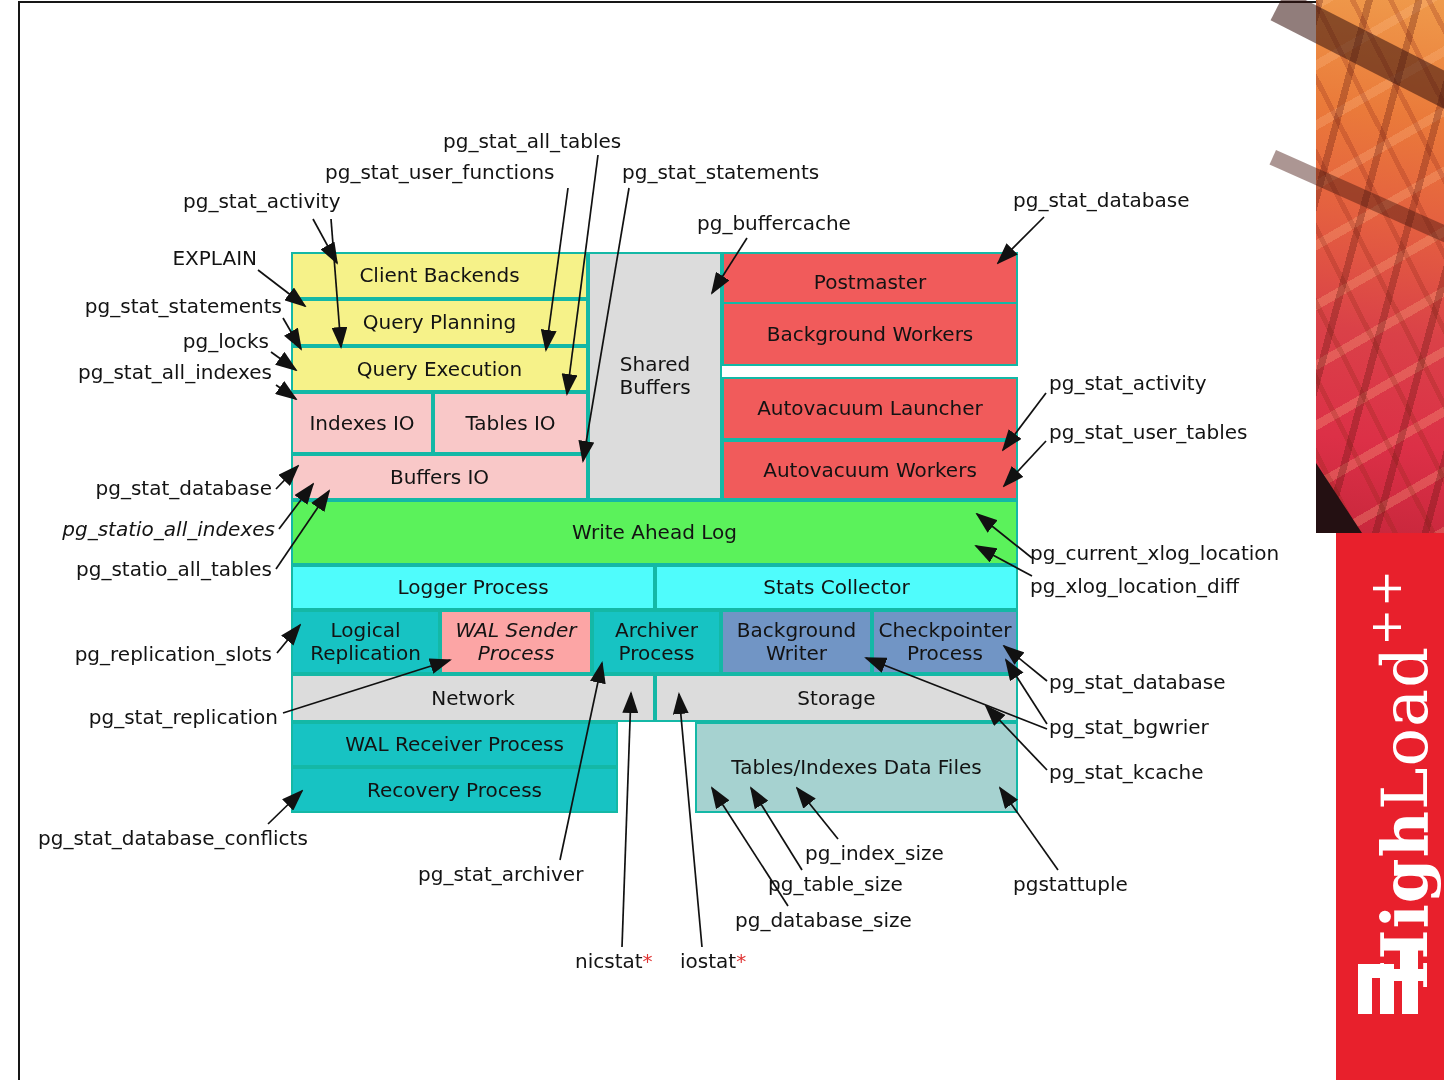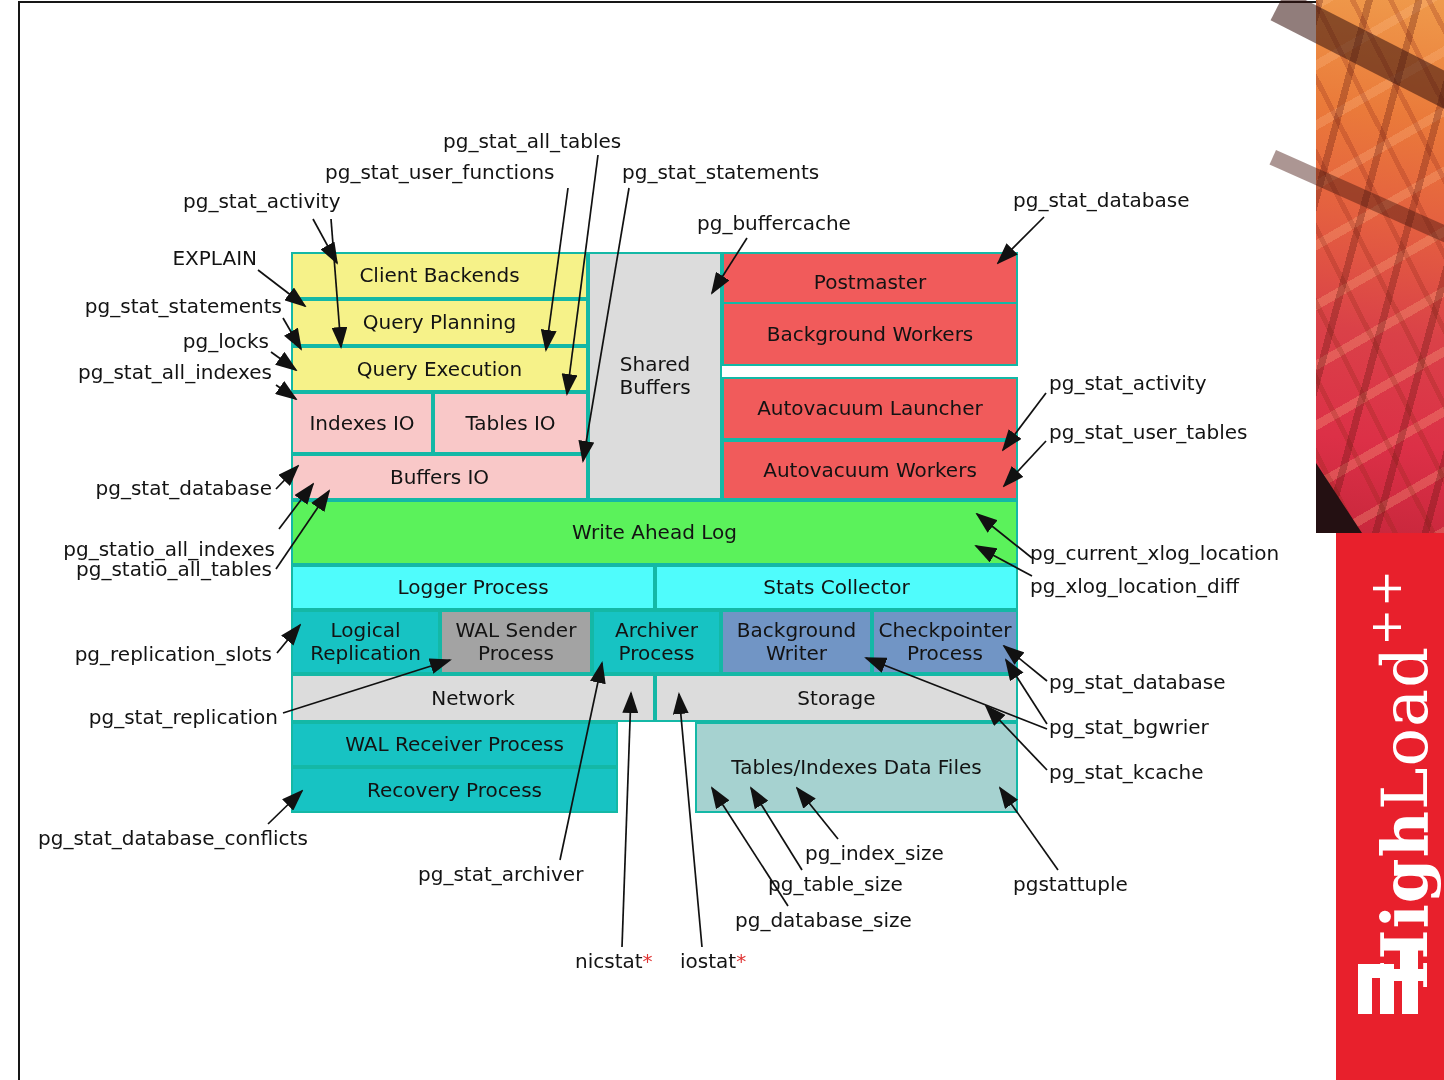--- a/index.html
+++ b/index.html
@@ -57,21 +57,21 @@
   <div class="box" style="left:722px;top:302px;width:296px;height:64px;background:#f15b5b;">Background Workers</div>
   <div class="box" style="left:722px;top:377px;width:296px;height:63px;background:#f15b5b;">Autovacuum Launcher</div>
   <div class="box" style="left:722px;top:440px;width:296px;height:60px;background:#f15b5b;">Autovacuum Workers</div>
 
   <div class="box" style="left:291px;top:500px;width:727px;height:65px;background:#5bf25b;">Write Ahead Log</div>
 
   <div class="box" style="left:655px;top:565px;width:363px;height:45px;background:#4ffcfc;">Stats Collector</div>
   <div class="box" style="left:291px;top:565px;width:364px;height:45px;background:#4ffcfc;">Logger Process</div>
 
   <div class="box" style="left:291px;top:610px;width:149px;height:64px;background:#17c3c3;">Logical Replication</div>
-  <div class="box" style="left:440px;top:610px;width:152px;height:64px;background:#a3a3a3;">WAL Sender Process</div>
+  <div class="box" style="left:440px;top:610px;width:152px;height:64px;background:#fca5a5;font-style:italic;">WAL Sender Process</div>
   <div class="box" style="left:592px;top:610px;width:129px;height:64px;background:#17c3c3;">Archiver Process</div>
   <div class="box" style="left:721px;top:610px;width:151px;height:64px;background:#7195c5;">Background Writer</div>
   <div class="box" style="left:872px;top:610px;width:146px;height:64px;background:#7195c5;">Checkpointer Process</div>
 
   <div class="box" style="left:291px;top:674px;width:364px;height:48px;background:#dcdcdc;">Network</div>
   <div class="box" style="left:655px;top:674px;width:363px;height:48px;background:#dcdcdc;">Storage</div>
 
   <div class="box" style="left:291px;top:722px;width:327px;height:45px;background:#17c3c3;">WAL Receiver Process</div>
   <div class="box" style="left:291px;top:767px;width:327px;height:46px;background:#17c3c3;">Recovery Process</div>
 
@@ -82,21 +82,21 @@
   <div class="lbl" style="left:622px;top:160px;">pg_stat_statements</div>
   <div class="lbl" style="left:183px;top:189px;">pg_stat_activity</div>
   <div class="lbl" style="left:697px;top:211px;">pg_buffercache</div>
   <div class="lbl" style="left:1013px;top:188px;">pg_stat_database</div>
 
   <div class="lbl r" style="right:1187px;top:246px;">EXPLAIN</div>
   <div class="lbl r" style="right:1162px;top:294px;">pg_stat_statements</div>
   <div class="lbl r" style="right:1175px;top:329px;">pg_locks</div>
   <div class="lbl r" style="right:1172px;top:360px;">pg_stat_all_indexes</div>
   <div class="lbl r" style="right:1172px;top:476px;">pg_stat_database</div>
-  <div class="lbl r" style="right:1169px;top:537px;">pg_statio_all_indexes</div>
+  <div class="lbl r" style="right:1169px;top:517px;font-style:italic;">pg_statio_all_indexes</div>
   <div class="lbl r" style="right:1172px;top:557px;">pg_statio_all_tables</div>
   <div class="lbl r" style="right:1172px;top:642px;">pg_replication_slots</div>
   <div class="lbl r" style="right:1166px;top:705px;">pg_stat_replication</div>
   <div class="lbl" style="left:38px;top:826px;">pg_stat_database_conflicts</div>
 
   <div class="lbl" style="left:1049px;top:371px;">pg_stat_activity</div>
   <div class="lbl" style="left:1049px;top:420px;">pg_stat_user_tables</div>
   <div class="lbl" style="left:1030px;top:541px;">pg_current_xlog_location</div>
   <div class="lbl" style="left:1030px;top:574px;">pg_xlog_location_diff</div>
   <div class="lbl" style="left:1049px;top:670px;">pg_stat_database</div>

